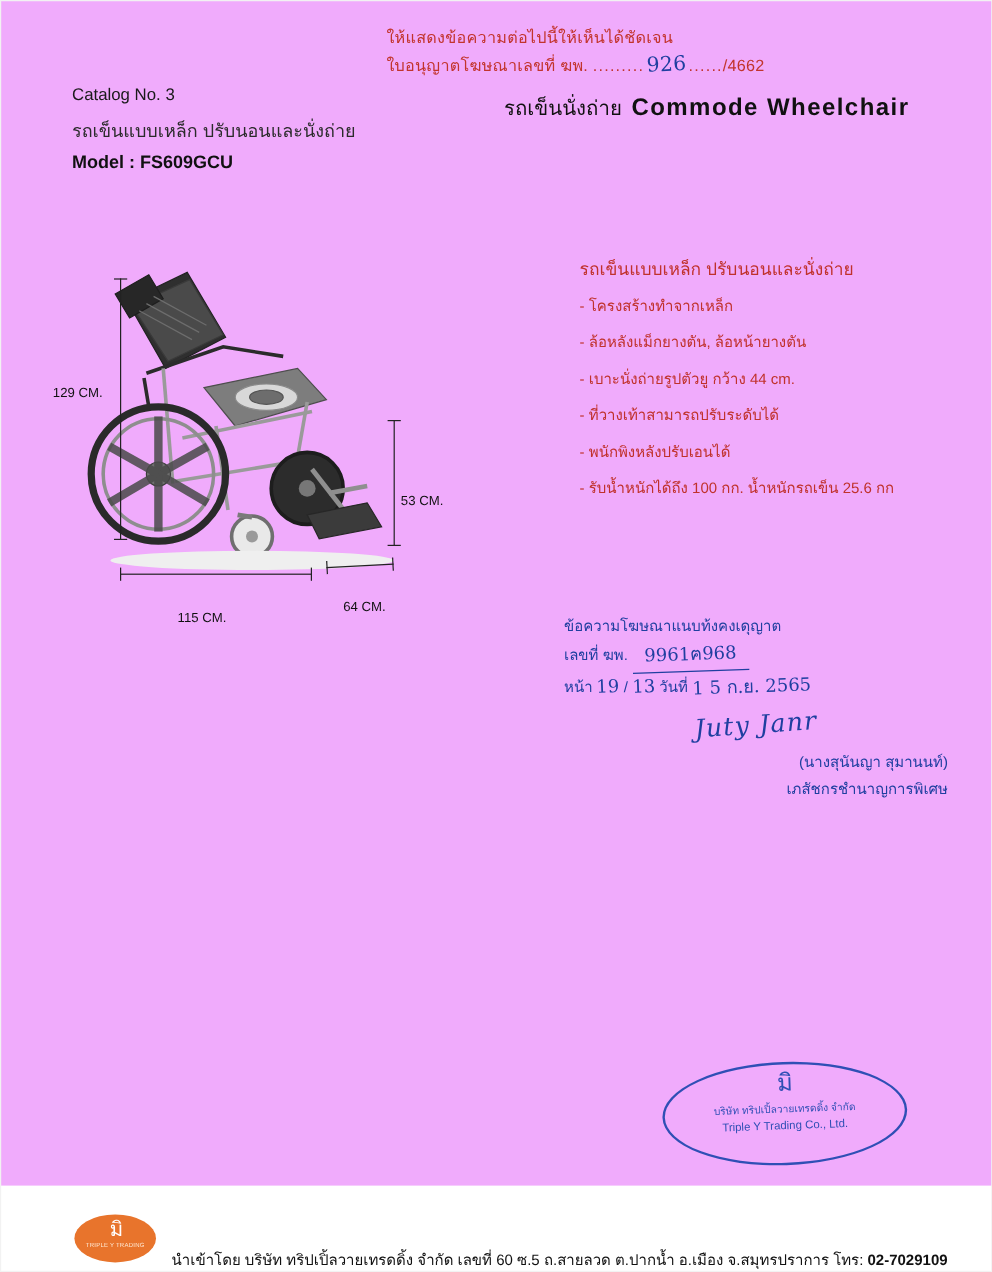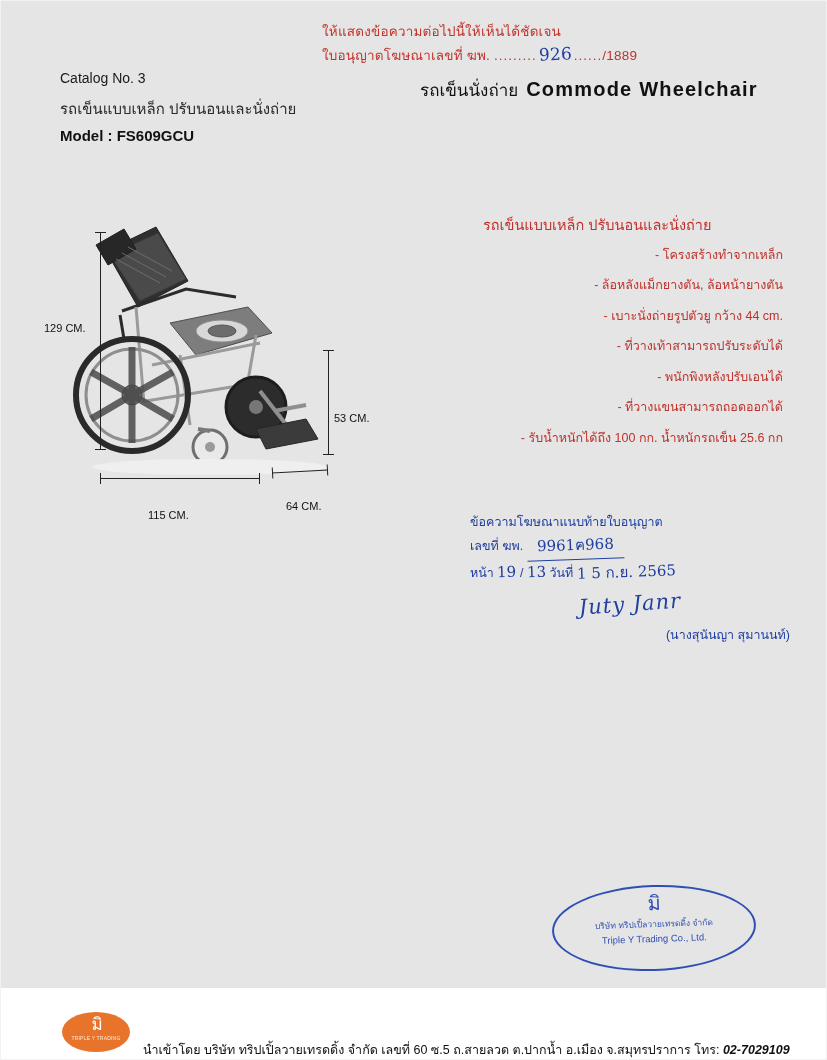--- a/index.html
+++ b/index.html
@@ -8,21 +8,21 @@
     background: #ffffff;
   }
   body {
     font-family: "Liberation Sans", sans-serif;
     color: #111;
   }
   #page {
     position: relative;
     width: 827px;
     height: 1060px;
-    background: #e5e5e5;
+    background: #f0abfc;
     overflow: hidden;
   }
 
   
   .stamp-top {
     position: absolute;
     left: 322px;
     top: 22px;
     width: 270px;
     color: #c2342c;
@@ -213,21 +213,20 @@
     margin-bottom: 16px;
   }
   .specs .model {
     font-size: 14px;
     margin-bottom: 16px;
   }
   .specs ul {
     list-style: none;
     margin: 0;
     padding: 0;
-    text-align: right;
   }
   .specs li {
     font-size: 12.5px;
     margin-bottom: 18px;
     white-space: nowrap;
   }
 
   
   .approval {
     position: absolute;
@@ -349,41 +348,40 @@
   .footer-line3 {
     position: absolute;
     left: 143px;
     top: 1040px;
     font-size: 12.5px;
     color: #111;
     white-space: nowrap;
   }
   .footer-line3 .tel {
     font-weight: bold;
-    font-style: italic;
   }
 
   
   .scan-edge {
     position: absolute;
     inset: 0;
     pointer-events: none;
     box-shadow: inset 0 0 0 1px #f2f2f2;
   }
 </style>
 </head>
 <body>
 
 <div id="page">
 
   <div class="stamp-top">
     <div>ให้แสดงข้อความต่อไปนี้ให้เห็นได้ชัดเจน</div>
     <div class="line2">
       <span>ใบอนุญาตโฆษณาเลขที่ ฆพ.</span>
-      <span class="dots">.........</span><span class="stamp-num">926</span><span class="dots">......</span><span>/1889</span>
+      <span class="dots">.........</span><span class="stamp-num">926</span><span class="dots">......</span><span>/4662</span>
     </div>
   </div>
 
   <div class="catalog-no">Catalog No. 3</div>
   <div class="thai-title">รถเข็นแบบเหล็ก ปรับนอนและนั่งถ่าย</div>
   <div class="model-line">
     <span>Model :</span>
     <span>FS609GCU</span>
   </div>
   <div class="product-title">
@@ -469,41 +467,41 @@
   <div class="label-64">64 CM.</div>
 
   <div class="specs">
     <div class="head">รถเข็นแบบเหล็ก ปรับนอนและนั่งถ่าย</div>
     <ul>
       <li>- โครงสร้างทำจากเหล็ก</li>
       <li>- ล้อหลังแม็กยางตัน, ล้อหน้ายางตัน</li>
       <li>- เบาะนั่งถ่ายรูปตัวยู กว้าง 44 cm.</li>
       <li>- ที่วางเท้าสามารถปรับระดับได้</li>
       <li>- พนักพิงหลังปรับเอนได้</li>
-      <li>- ที่วางแขนสามารถถอดออกได้</li>
       <li>- รับน้ำหนักได้ถึง 100 กก. น้ำหนักรถเข็น  25.6 กก</li>
     </ul>
   </div>
 
   <div class="approval">
-    <div class="row">ข้อความโฆษณาแนบท้ายใบอนุญาต</div>
+    <div class="row">ข้อความโฆษณาแนบท้งคงเดุญาต</div>
     <div class="row">
       <span>เลขที่ ฆพ.</span>
       <span class="hand under">9961ฅ968</span>
     </div>
     <div class="row">
       <span>หน้า</span>
       <span class="hand">19</span>
       <span>/</span>
       <span class="hand">13</span>
       <span>วันที่</span>
       <span class="hand">1 5 ก.ย. 2565</span>
     </div>
     <span class="sig">Juty  Janr</span>
     <div class="center">(นางสุนันญา  สุมานนท์)</div>
+    <div class="center">เภสัชกรชำนาญการพิเศษ</div>
   </div>
 
   <div class="round-stamp">
     <div class="mark">มิ</div>
     <div class="th">บริษัท ทริปเปิ้ลวายเทรดดิ้ง จำกัด</div>
     <div class="en">Triple Y Trading Co., Ltd.</div>
   </div>
 
   <div class="footer"></div>
   <div class="footer-logo">

